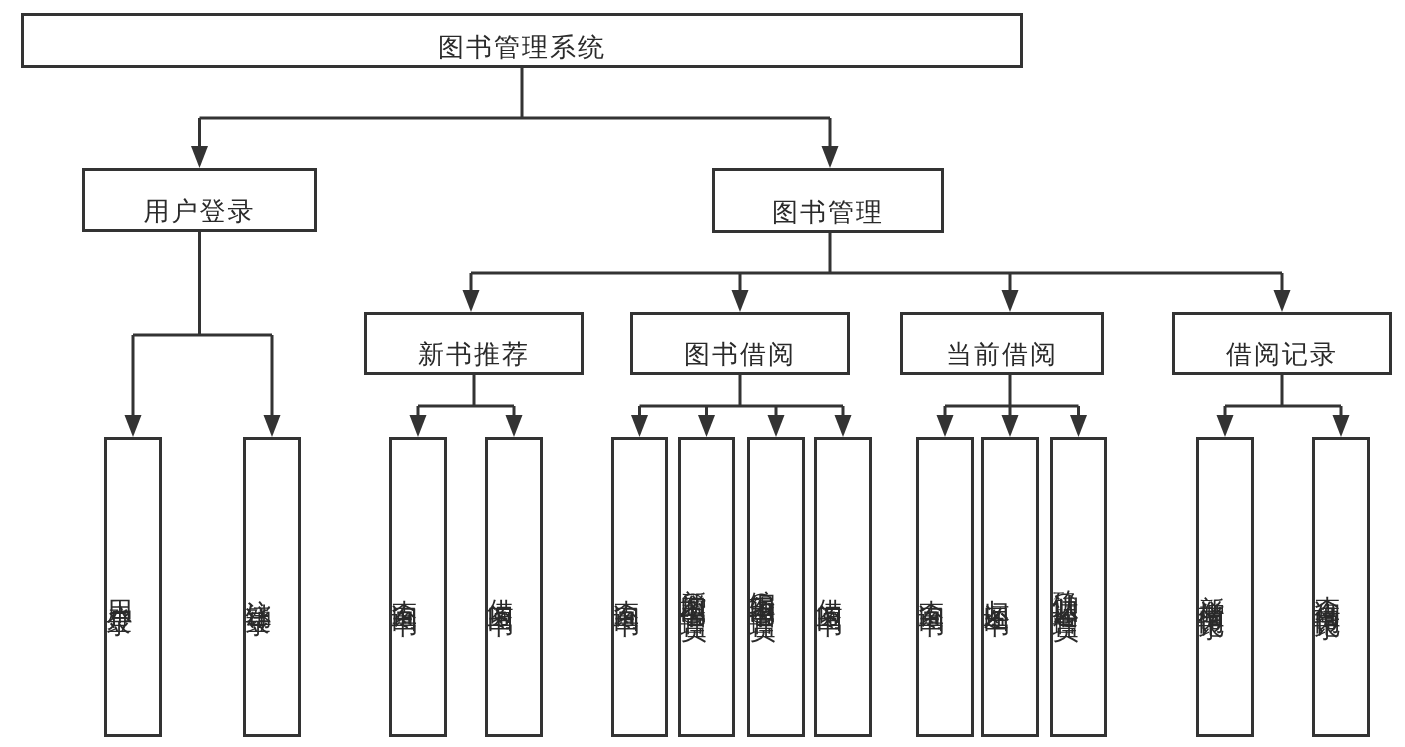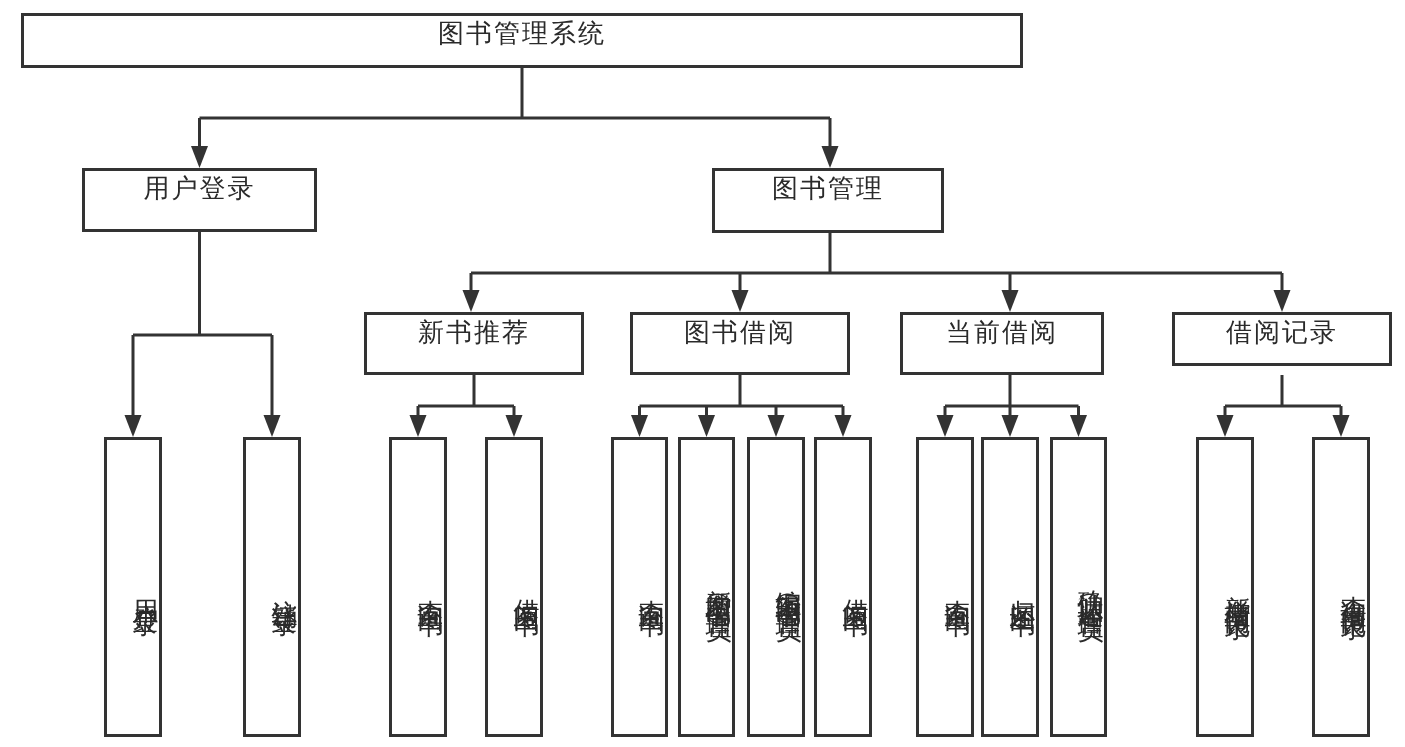--- a/index.html
+++ b/index.html
@@ -18,21 +18,21 @@
     font-family:"Liberation Sans", sans-serif;
     overflow:hidden;
   }
   .connectors{position:absolute;left:0;top:0;width:1405px;height:747px;}
   .box{
     position:absolute;
     background:#fff;
     border:3px solid var(--box-border);
     box-sizing:border-box;
     display:flex;
-    align-items:flex-start;
+    align-items:flex-end;
     justify-content:center;
     color:var(--text);
     font-size:26px;
     letter-spacing:2px;
     white-space:nowrap;
   }
   .box.vert{
     writing-mode:vertical-rl;
     text-orientation:mixed;
     letter-spacing:4px;
@@ -100,21 +100,21 @@
 
   <div class="box" style="left:630px;top:312px;width:220px;height:63px">
     <span>图书借阅</span>
   </div>
   <div class="box" style="left:364px;top:312px;width:220px;height:63px">
     <span>新书推荐</span>
   </div>
   <div class="box" style="left:900px;top:312px;width:204px;height:63px">
     <span>当前借阅</span>
   </div>
-  <div class="box" style="left:1172px;top:312px;width:220px;height:54px">
+  <div class="box" style="left:1172px;top:312px;width:220px;height:63px">
     <span>借阅记录</span>
   </div>
 
   <div class="box vert" style="left:104px;top:437px;width:58px;height:300px">
     <span>用户登录</span>
   </div>
   <div class="box vert" style="left:243px;top:437px;width:58px;height:300px">
     <span>注销登录</span>
   </div>
 

